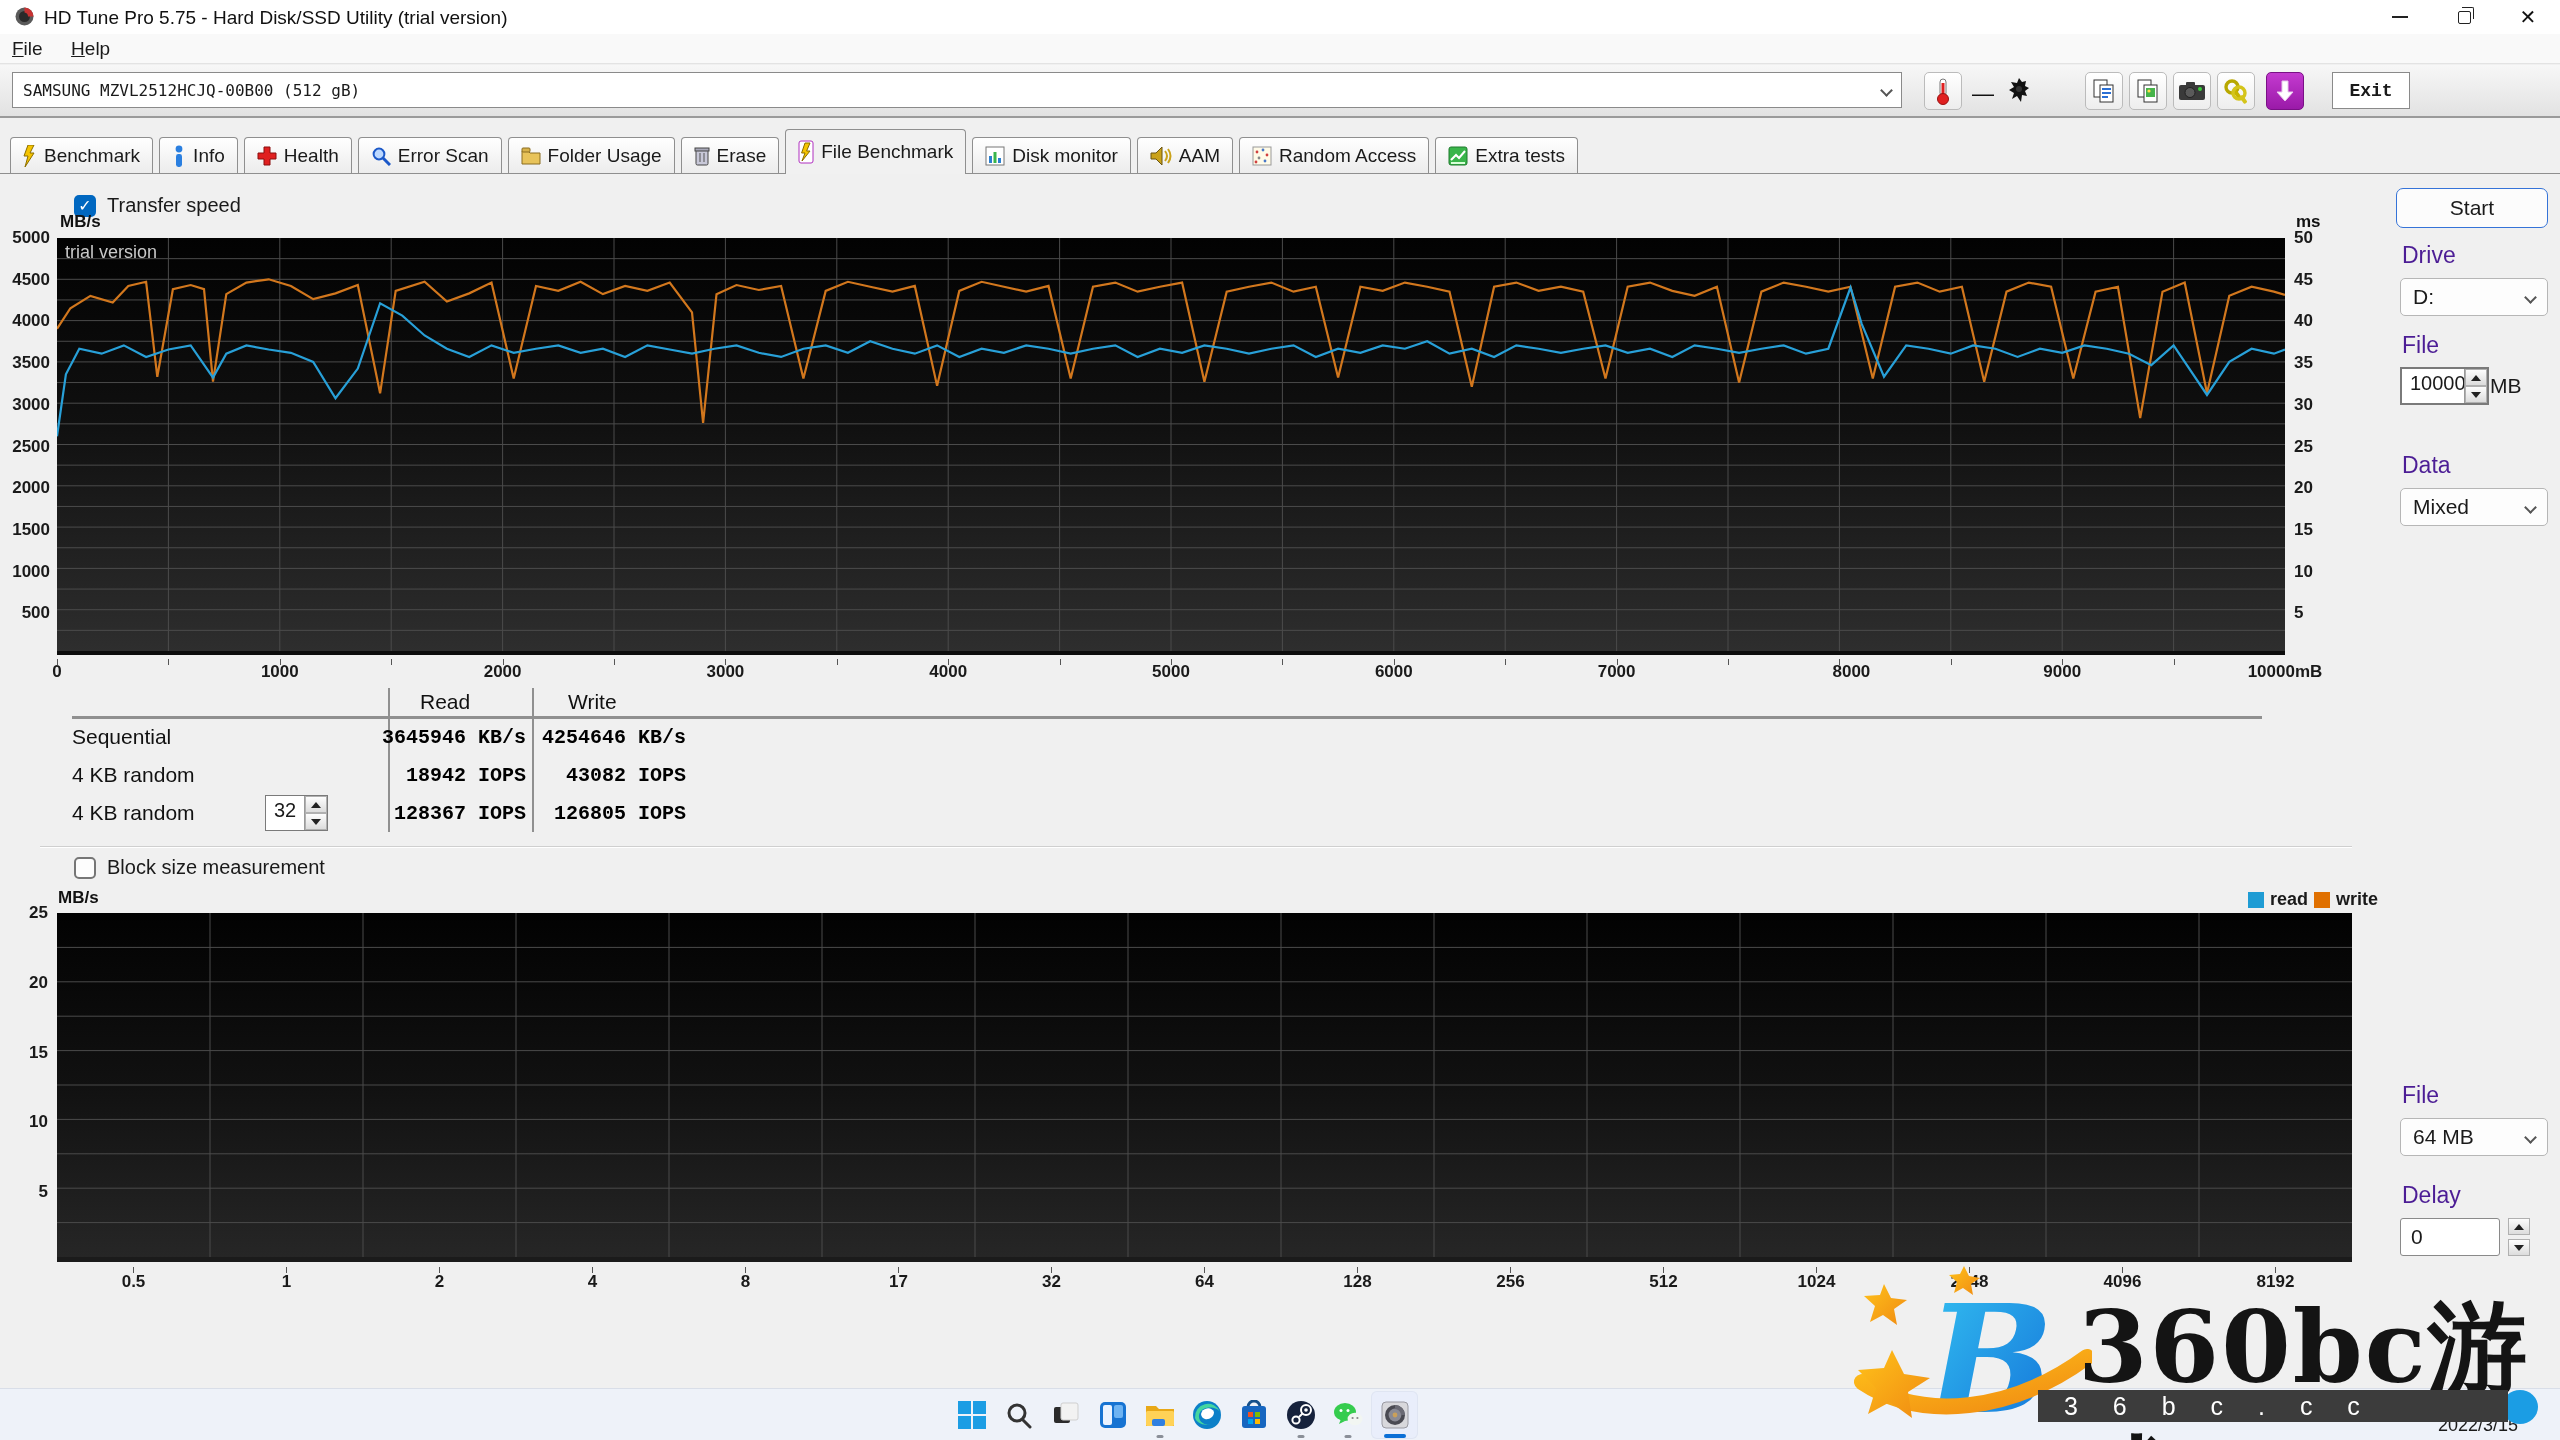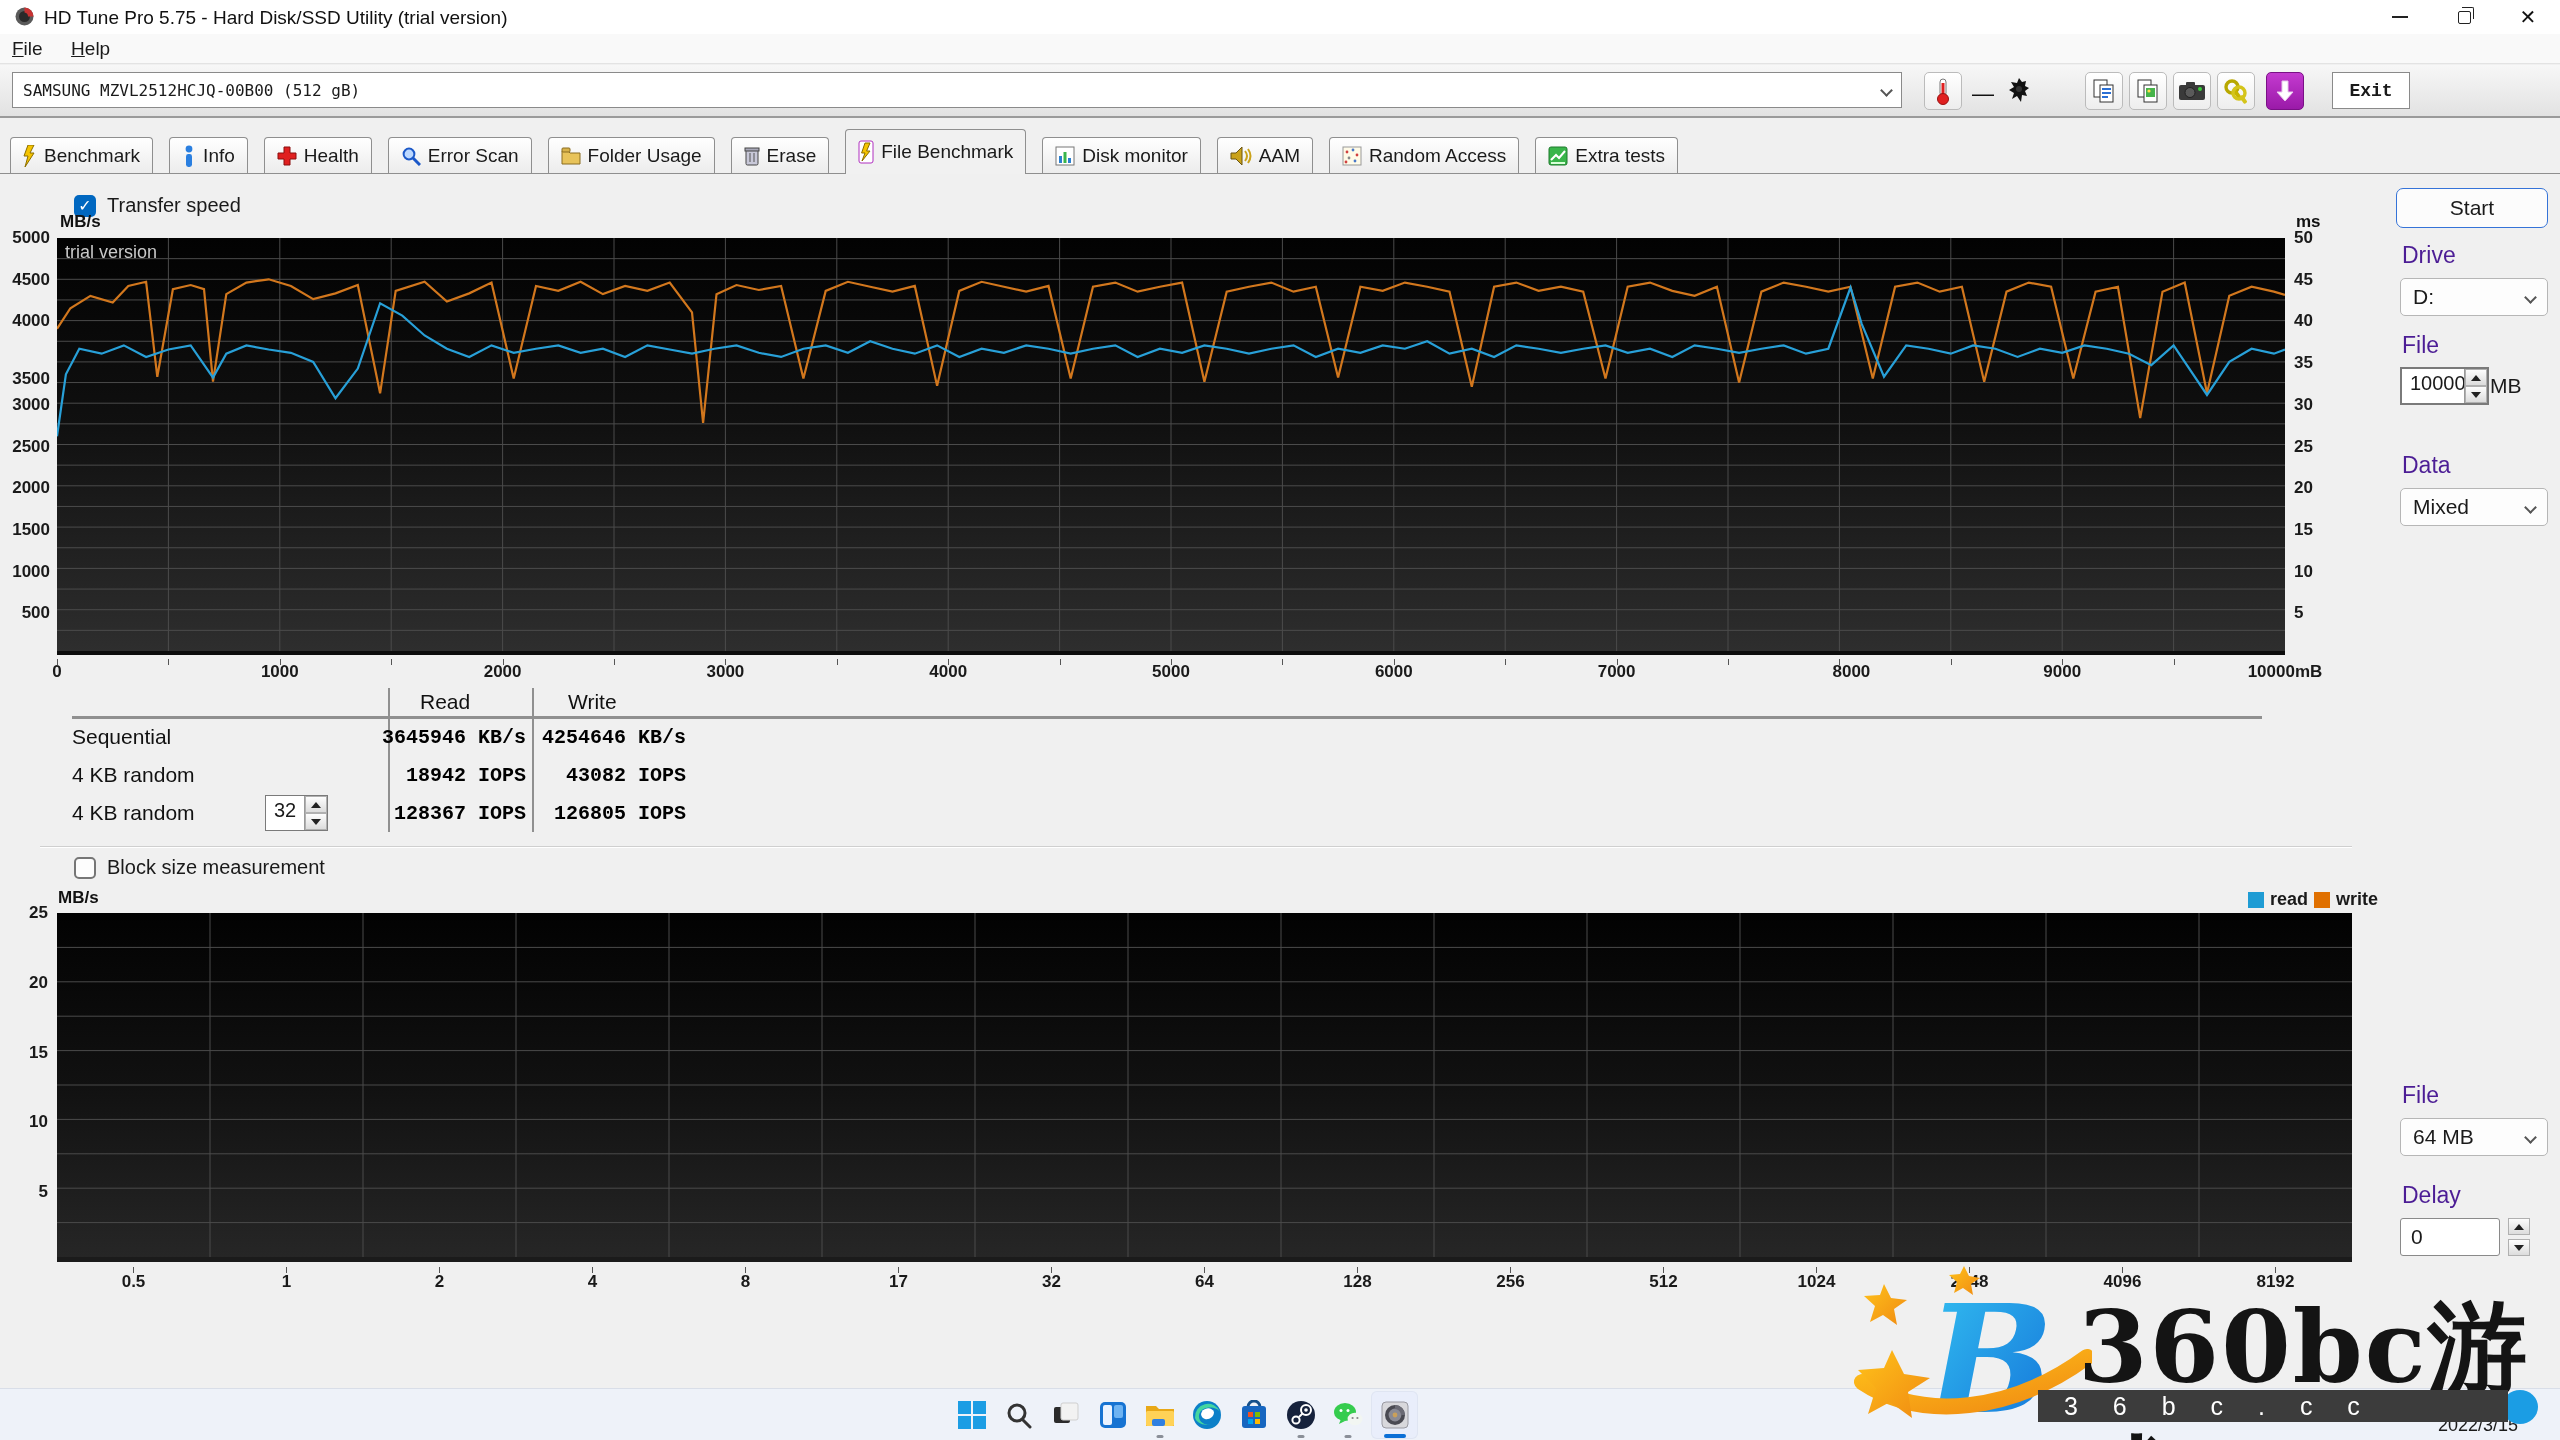--- a/index.html
+++ b/index.html
@@ -35,21 +35,21 @@
     border:1px solid #bbb; border-radius:5px; display:flex; align-items:center; justify-content:center; }
   #temp-dash{ position:absolute; left:1972px; top:16px; width:26px; font-size:22px; color:#111; }
   #temp-glyph{ position:absolute; left:2008px; top:12px; }
   #exitbtn{ position:absolute; left:2332px; top:7px; width:78px; height:37px; background:#fff; border:1px solid #8a8a8a;
     display:flex; align-items:center; justify-content:center; font-family:"Liberation Mono", monospace; font-weight:bold; font-size:18px;}
 
   
   #tabstrip{ position:absolute; left:0; top:128px; width:2560px; height:46px; display:flex; align-items:flex-end;
     padding-left:10px; border-bottom:1px solid #8f8f8f; background:#f0f0f0;}
   .tab{ height:36px; display:flex; align-items:center; gap:7px; padding:0 12px; background:linear-gradient(#ffffff,#ececec);
-    border:1px solid #8f8f8f; border-bottom:none; border-radius:4px 4px 0 0; margin-right:16px; font-size:19px; white-space:nowrap;}
+    border:1px solid #8f8f8f; border-bottom:none; border-radius:4px 4px 0 0; margin-right:6px; font-size:19px; white-space:nowrap;}
   .tab.sel{ height:45px; background:#f1f1f1; margin-bottom:-1px; z-index:3; }
 
   
   .cbrow{ position:absolute; display:flex; align-items:center; gap:11px; font-size:20px; }
   .cbox{ width:22px; height:22px; border-radius:5px; display:flex; align-items:center; justify-content:center; }
   .cbox.on{ background:#0067c0; color:#fff; font-size:16px; }
   .cbox.off{ background:#fdfdfd; border:2px solid #767676; }
 
   
   .axlab{ position:absolute; font-size:17px; font-weight:bold; color:#111; }
@@ -295,21 +295,21 @@
     <div class="cbox on">✓</div>
     <span>Transfer speed</span>
   </div>
 
   <span class="axlab" style="left:60px; top:212px;">MB/s</span>
   <span class="axlab" style="left:2296px; top:212px;">ms</span>
   <div id="c1yl">
       <span style="position:absolute;left:0;top:228px;width:50px;text-align:right;font-size:17px;font-weight:bold;">5000</span>
       <span style="position:absolute;left:0;top:269.7px;width:50px;text-align:right;font-size:17px;font-weight:bold;">4500</span>
       <span style="position:absolute;left:0;top:311.4px;width:50px;text-align:right;font-size:17px;font-weight:bold;">4000</span>
-      <span style="position:absolute;left:0;top:353.1px;width:50px;text-align:right;font-size:17px;font-weight:bold;margin-top:16px;">3500</span>
+      <span style="position:absolute;left:0;top:353.1px;width:50px;text-align:right;font-size:17px;font-weight:bold;">3500</span>
       <span style="position:absolute;left:0;top:394.8px;width:50px;text-align:right;font-size:17px;font-weight:bold;">3000</span>
       <span style="position:absolute;left:0;top:436.5px;width:50px;text-align:right;font-size:17px;font-weight:bold;">2500</span>
       <span style="position:absolute;left:0;top:478.20000000000005px;width:50px;text-align:right;font-size:17px;font-weight:bold;">2000</span>
       <span style="position:absolute;left:0;top:519.9000000000001px;width:50px;text-align:right;font-size:17px;font-weight:bold;">1500</span>
       <span style="position:absolute;left:0;top:561.6px;width:50px;text-align:right;font-size:17px;font-weight:bold;">1000</span>
       <span style="position:absolute;left:0;top:603.3px;width:50px;text-align:right;font-size:17px;font-weight:bold;">500</span>
     </div>
   <div id="c1yr">
       <span style="position:absolute;left:2294px;top:228px;font-size:17px;font-weight:bold;">50</span>
       <span style="position:absolute;left:2294px;top:269.7px;font-size:17px;font-weight:bold;">45</span>

